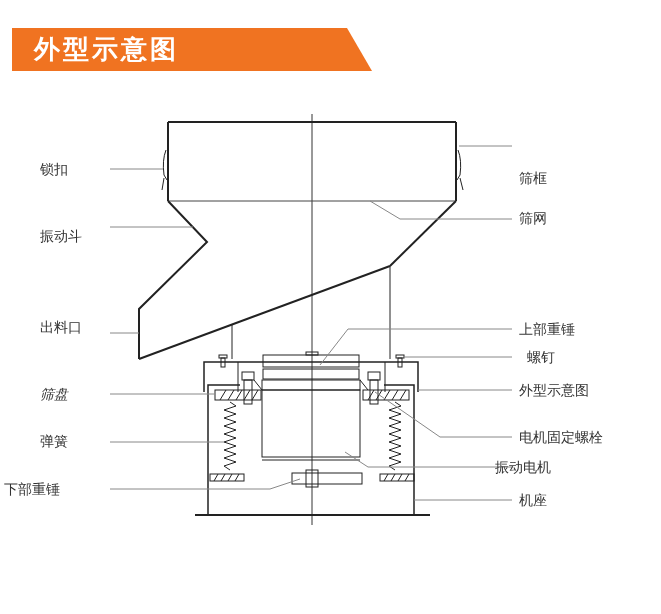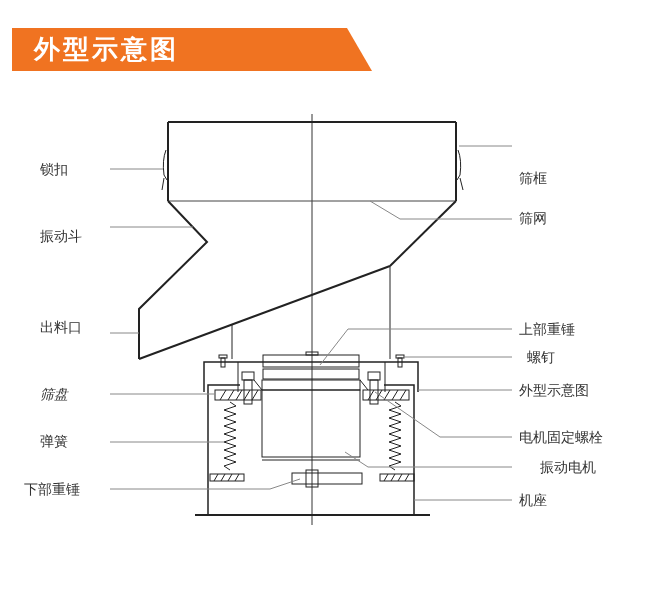--- a/index.html
+++ b/index.html
@@ -133,22 +133,22 @@
     <polyline points="345,452 368,467 512,467"></polyline>
     <line x1="414" y1="500" x2="512" y2="500"></line>
   </g>
 </svg>
 
 <div class="lbl left" style="left:40px;top:161px;width:66px;">锁扣</div>
 <div class="lbl left" style="left:40px;top:228px;width:66px;">振动斗</div>
 <div class="lbl left" style="left:40px;top:319px;width:66px;">出料口</div>
 <div class="lbl left" style="left:40px;top:386px;width:66px;font-style:italic;">筛盘</div>
 <div class="lbl left" style="left:40px;top:434px;width:66px;font-family:Liberation Serif, serif;">弹簧</div>
-<div class="lbl left" style="left:24px;top:481px;width:86px;">下部重锤</div>
+<div class="lbl left" style="left:4px;top:481px;width:86px;">下部重锤</div>
 
 <div class="lbl" style="left:519px;top:146px;margin-top:24px;">筛框</div>
 <div class="lbl" style="left:519px;top:210px;">筛网</div>
 <div class="lbl" style="left:519px;top:321px;">上部重锤</div>
 <div class="lbl" style="left:519px;top:349px;margin-left:8px;">螺钉</div>
 <div class="lbl" style="left:519px;top:382px;">外型示意图</div>
 <div class="lbl" style="left:519px;top:429px;">电机固定螺栓</div>
-<div class="lbl" style="left:540px;top:459px;">振动电机</div>
+<div class="lbl" style="left:495px;top:459px;">振动电机</div>
 <div class="lbl" style="left:519px;top:492px;">机座</div>
 
 </body></html>

